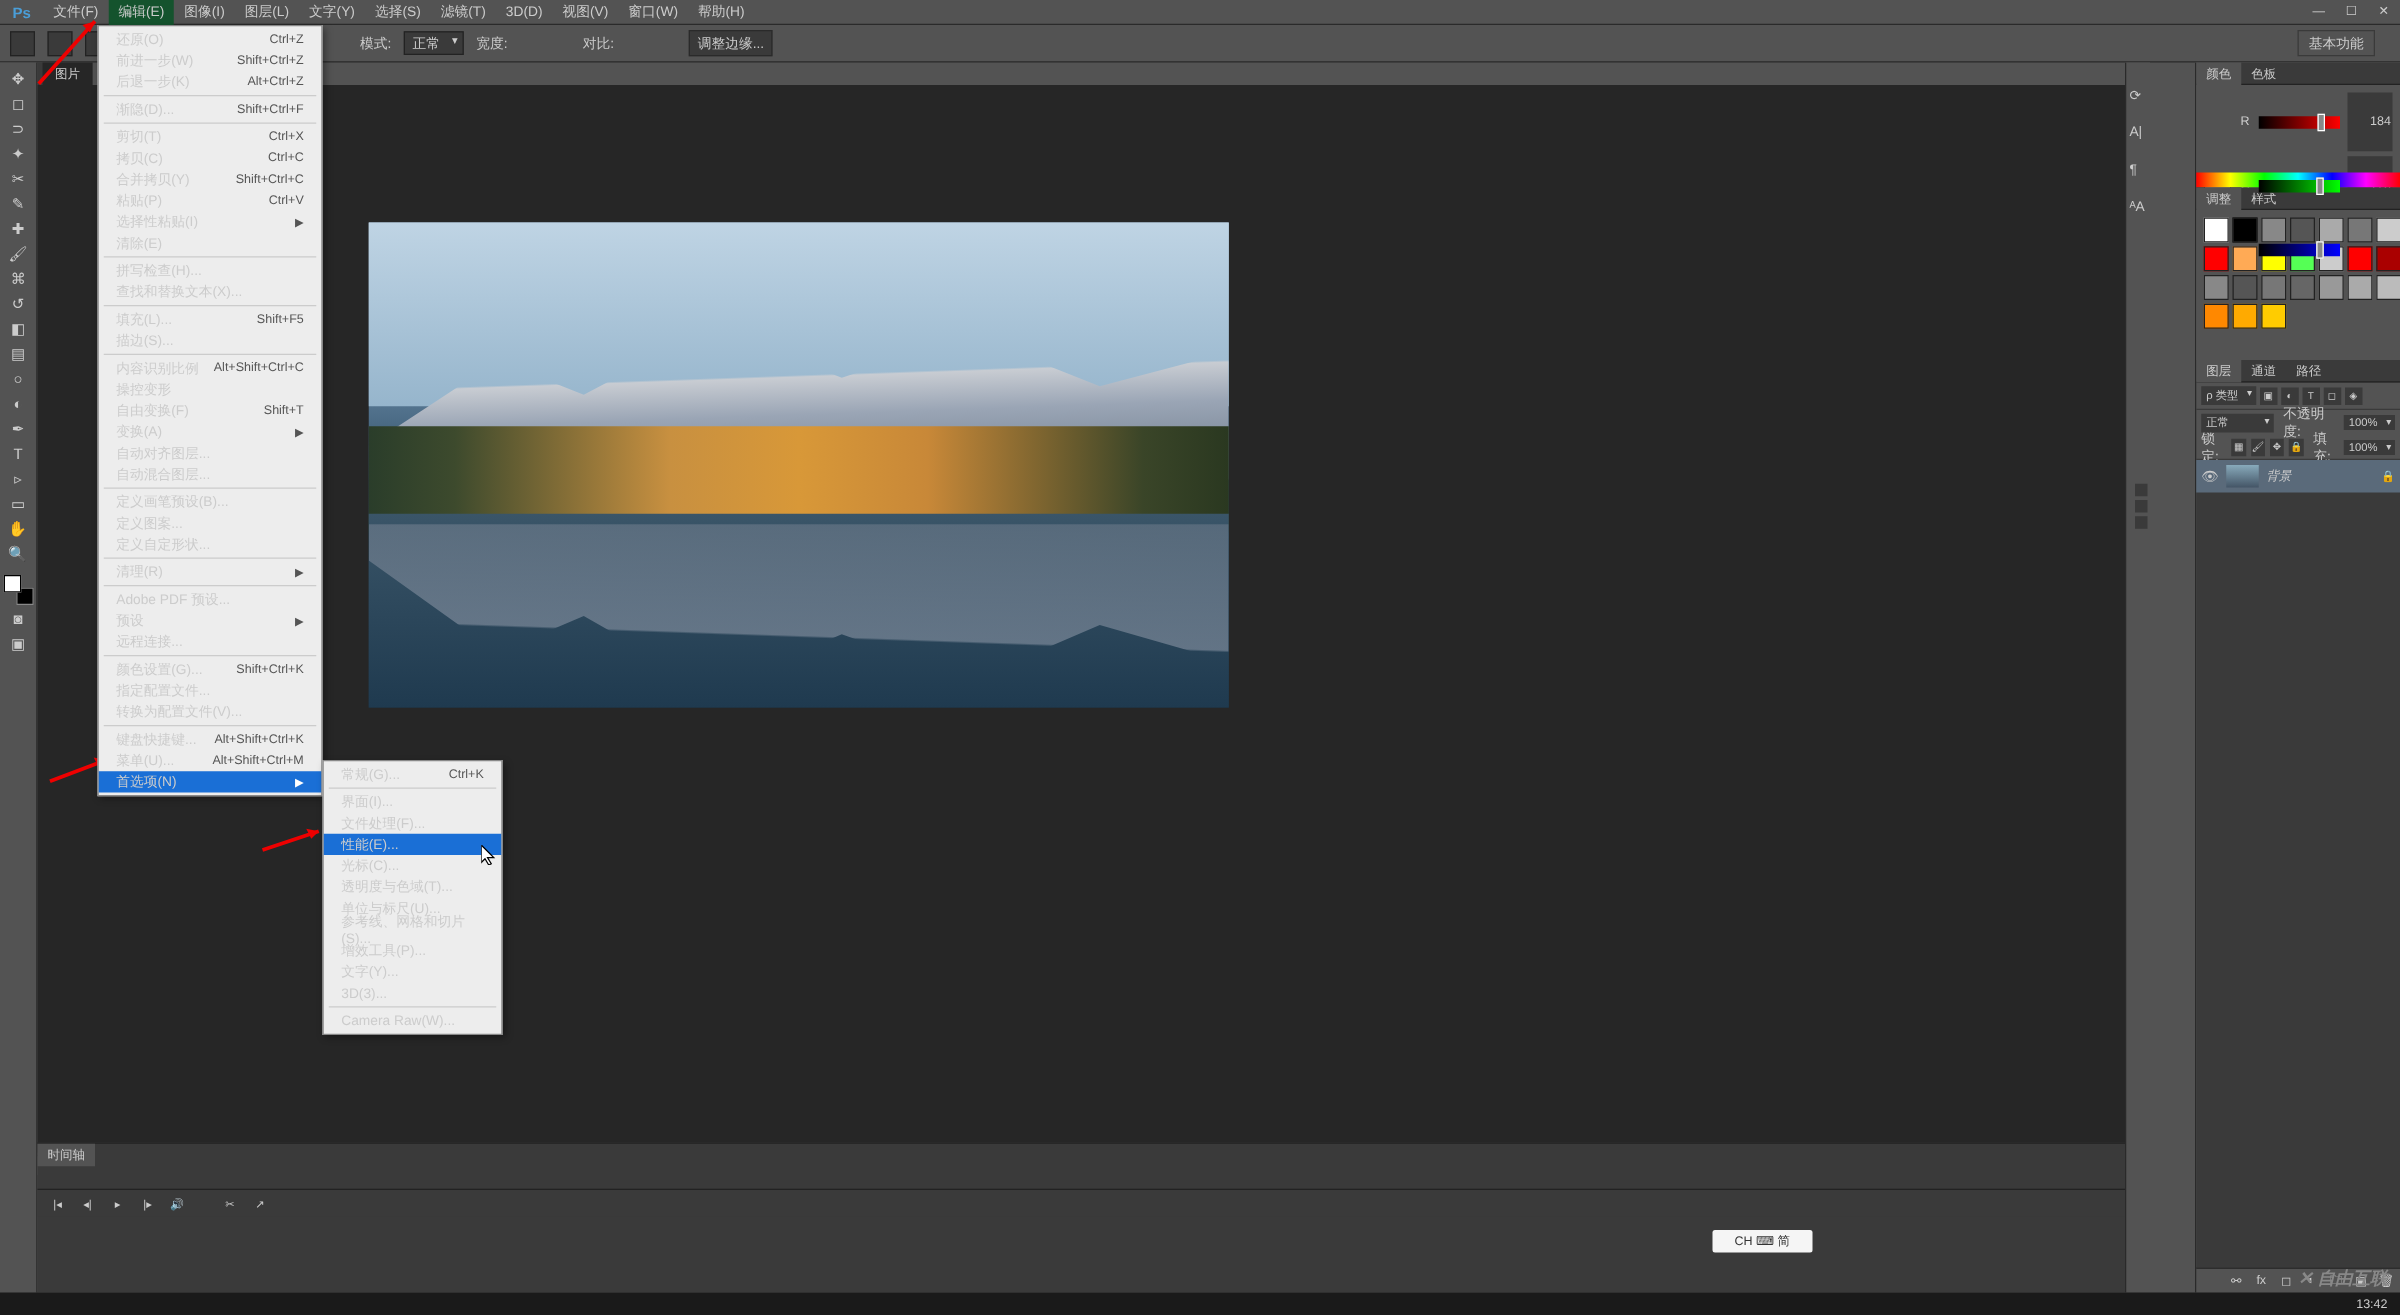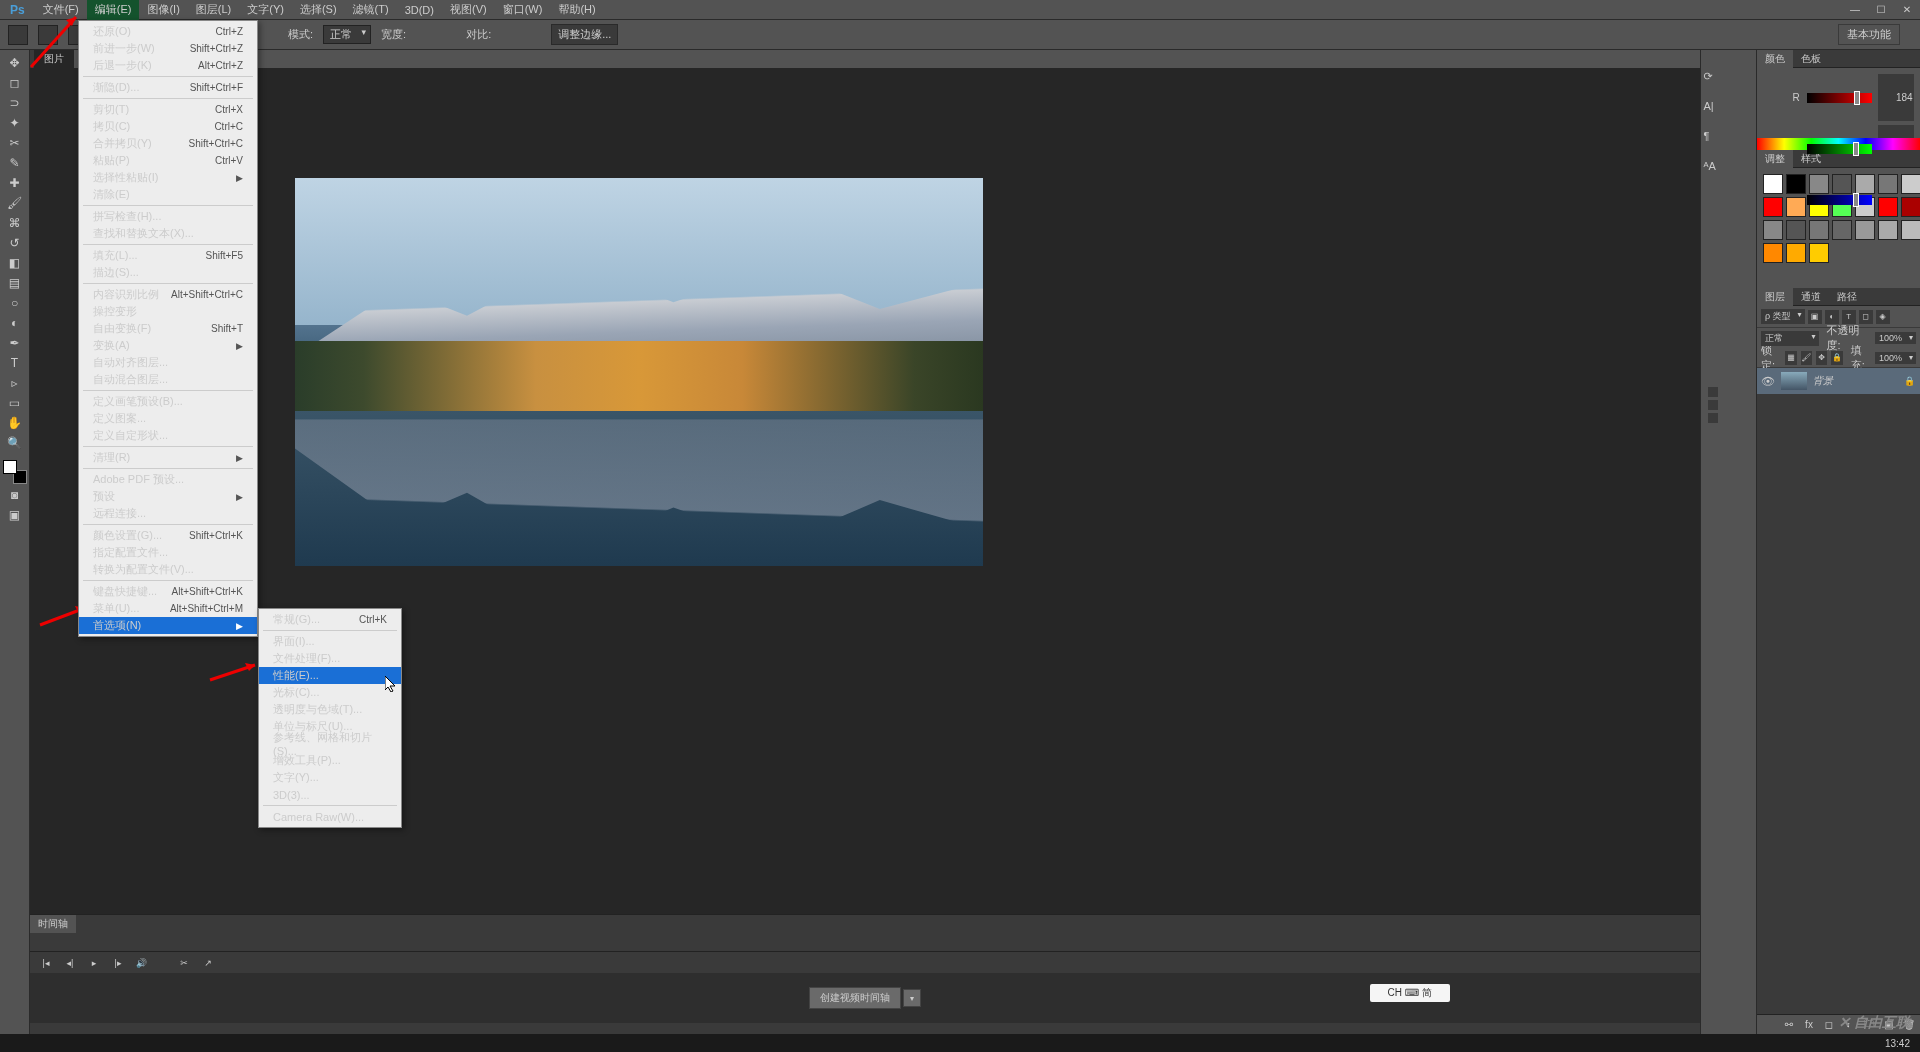--- a/index.html
+++ b/index.html
@@ -185,24 +185,20 @@
   <div class="timeline-controls">
     <span class="tl-btn">|◂</span>
     <span class="tl-btn">◂|</span>
     <span class="tl-btn">▸</span>
     <span class="tl-btn">|▸</span>
     <span class="tl-btn">🔊</span>
     <span style="width:10px"></span>
     <span class="tl-btn">✂</span>
     <span class="tl-btn">↗</span>
   </div>
-  <div class="timeline-body">
-    <span class="create-timeline-btn">创建视频时间轴</span>
-    <span class="tl-dropdown">▾</span>
-  </div>
 </div>
 
 <div class="vstrip">
   <div class="vstrip-icon">⟳</div>
   <div class="vstrip-icon">A|</div>
   <div class="vstrip-icon">¶</div>
   <div class="vstrip-icon">ᴬA</div>
 </div>
 
 <div class="right-panels">

